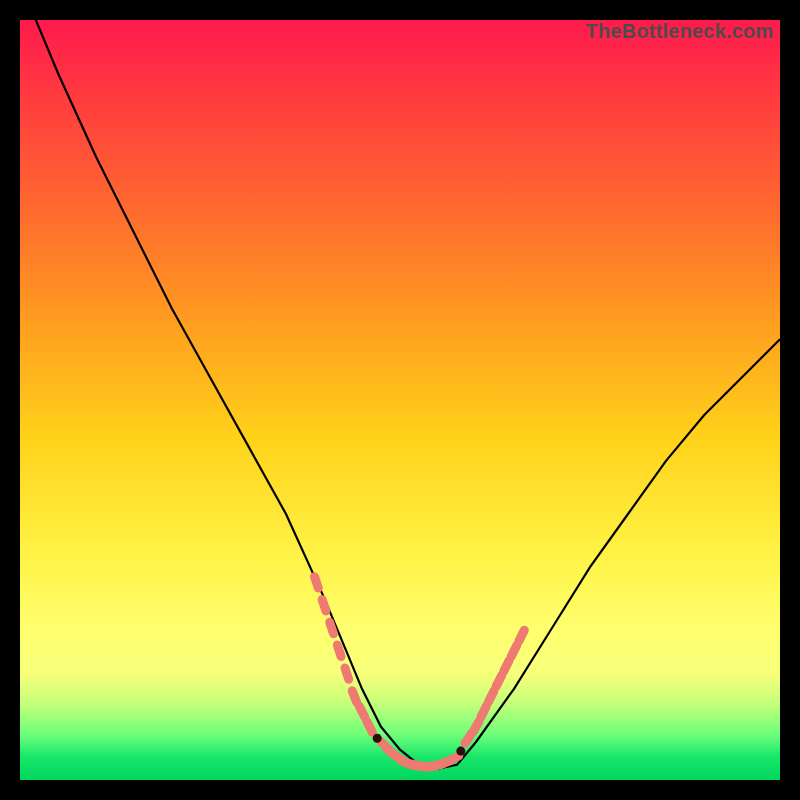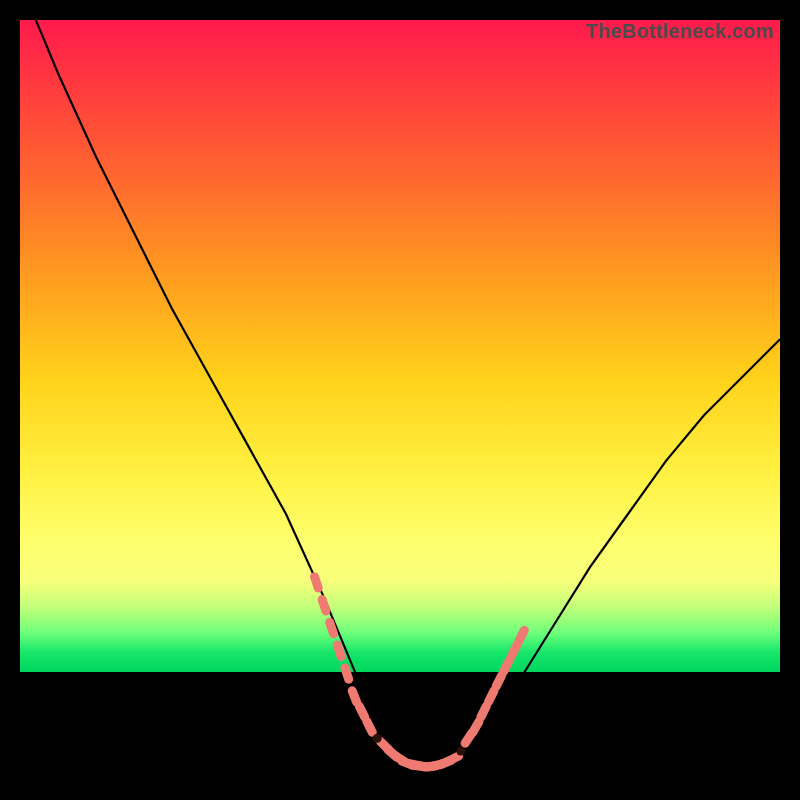--- a/index.html
+++ b/index.html
@@ -9,21 +9,21 @@
     height: 800px;
     background: #000;
     overflow: hidden;
     font-family: Arial, Helvetica, sans-serif;
   }
   .frame {
     position: absolute;
     left: 20px;
     top: 20px;
     width: 760px;
-    height: 652px;
+    height: 760px;
     background: linear-gradient(to bottom,
       #ff1a4d 0%,
       #ff3a3f 10%,
       #ff6a2e 25%,
       #ff9e1f 40%,
       #ffd21a 55%,
       #fff244 70%,
       #ffff6e 80%,
       #f7ff7a 86%,
       #c3ff7a 90%,

